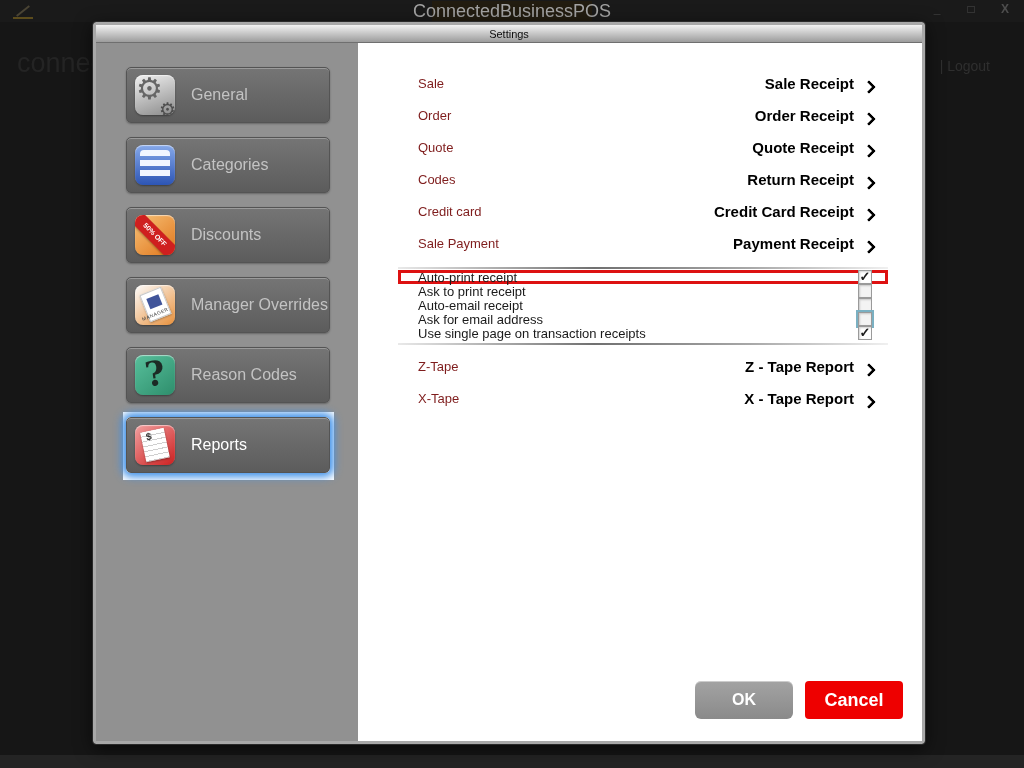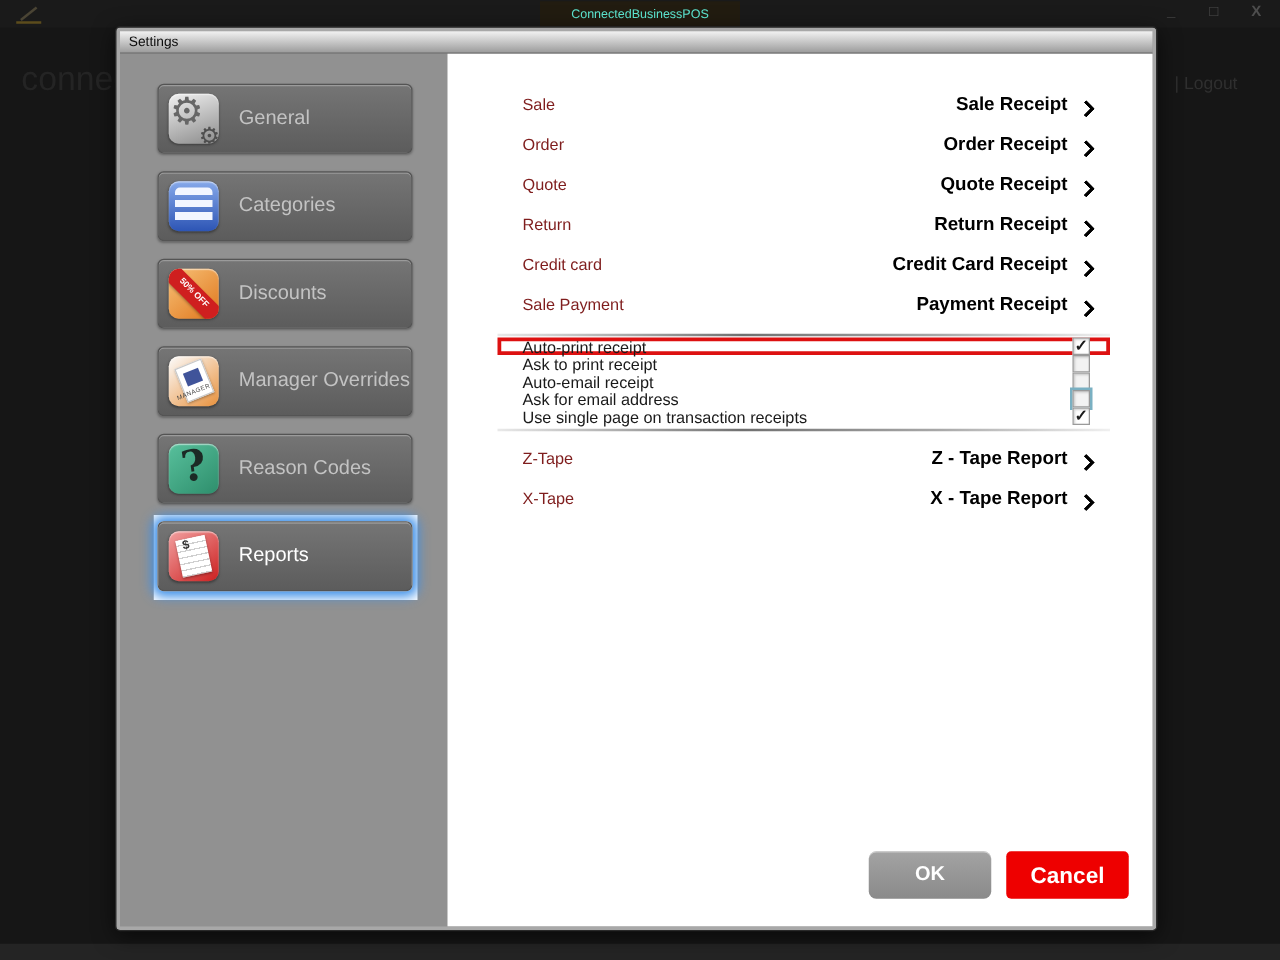--- a/index.html
+++ b/index.html
@@ -7,36 +7,36 @@
     width:1024px;height:768px;position:relative;overflow:hidden;
     background:#161616;
     font-family:"Liberation Sans",sans-serif;
   }
   
   .app-titlebar{position:absolute;top:0;left:0;right:0;height:22px;background:#1a1a1a;}
   .app-icon{position:absolute;left:12px;top:3px;width:22px;height:16px;}
   .app-icon .pen{position:absolute;left:3px;top:7px;width:16px;height:2px;background:#4a4434;transform:rotate(-38deg);}
   .app-icon .base{position:absolute;left:1px;bottom:0;width:20px;height:2px;background:#5c4c1c;}
   .app-title-bg{position:absolute;left:432px;top:1px;width:160px;height:21px;background:#221c10;display:flex;align-items:center;justify-content:center;}
-  .app-title{font-size:10px;color:#5eead4;}
+  .app-title{font-size:18px;color:#a3a3a3;}
   .win-controls{position:absolute;right:12px;top:2px;display:flex;gap:20px;color:#4d4d4d;font-size:12px;font-weight:bold;}
   .win-controls span{width:14px;text-align:center;cursor:default;}
   .bg-logo{position:absolute;left:17px;top:48px;font-size:27px;color:#242424;letter-spacing:0;}
   .bg-logout{position:absolute;right:34px;top:58px;font-size:14px;color:#2f2f2f;}
   .bottom-strip{position:absolute;left:0;right:0;bottom:0;height:13px;background:#242424;}
 
   
   .dialog{
     position:absolute;left:93px;top:22px;width:832px;height:722px;box-sizing:border-box;
     background:#919191;border:3px solid #a8a8a8;outline:1px solid #2a2a2a;border-radius:3px;
     box-shadow:0 4px 18px rgba(0,0,0,.65);
   }
   .dialog-titlebar{
     height:17px;background:linear-gradient(#f2f2f2,#9c9c9c);
-    display:flex;align-items:center;padding:0 7px;border-bottom:1px solid #6f6f6f;
+    display:flex;align-items:center;padding:0 7px;border-bottom:1px solid #6f6f6f;justify-content:center;
   }
   .dialog-title{font-size:11px;color:#0d0d0d;}
   .dialog-body{display:flex;height:698px;}
 
   
   .sidebar{width:262px;flex:none;background:#919191;position:relative;}
   .sidebar-items{padding:24px 0 0 30px;display:flex;flex-direction:column;gap:14px;}
   .nav-item{position:relative;width:180px;height:56px;border-radius:28px;}
   .nav-item.selected::after{
     content:"";position:absolute;left:-3px;top:-5px;right:-28px;bottom:-7px;background:#ffffff;z-index:0;
@@ -204,21 +204,21 @@
               </span>
             </div>
             <div class="link-row">
               <span class="lbl">Quote</span>
               <span class="val">
                 <span>Quote Receipt</span>
                 <span class="chev"></span>
               </span>
             </div>
             <div class="link-row">
-              <span class="lbl">Return</span>
+              <span class="lbl">Codes</span>
               <span class="val">
                 <span>Return Receipt</span>
                 <span class="chev"></span>
               </span>
             </div>
             <div class="link-row">
               <span class="lbl">Credit card</span>
               <span class="val">
                 <span>Credit Card Receipt</span>
                 <span class="chev"></span>

